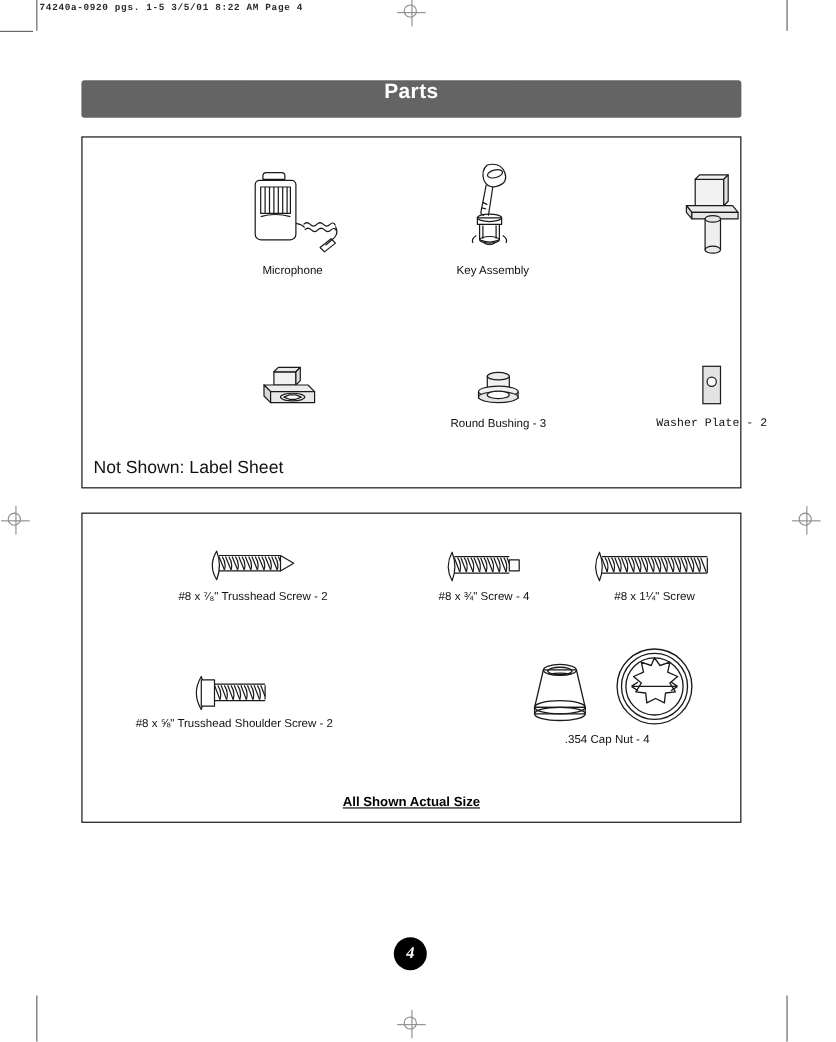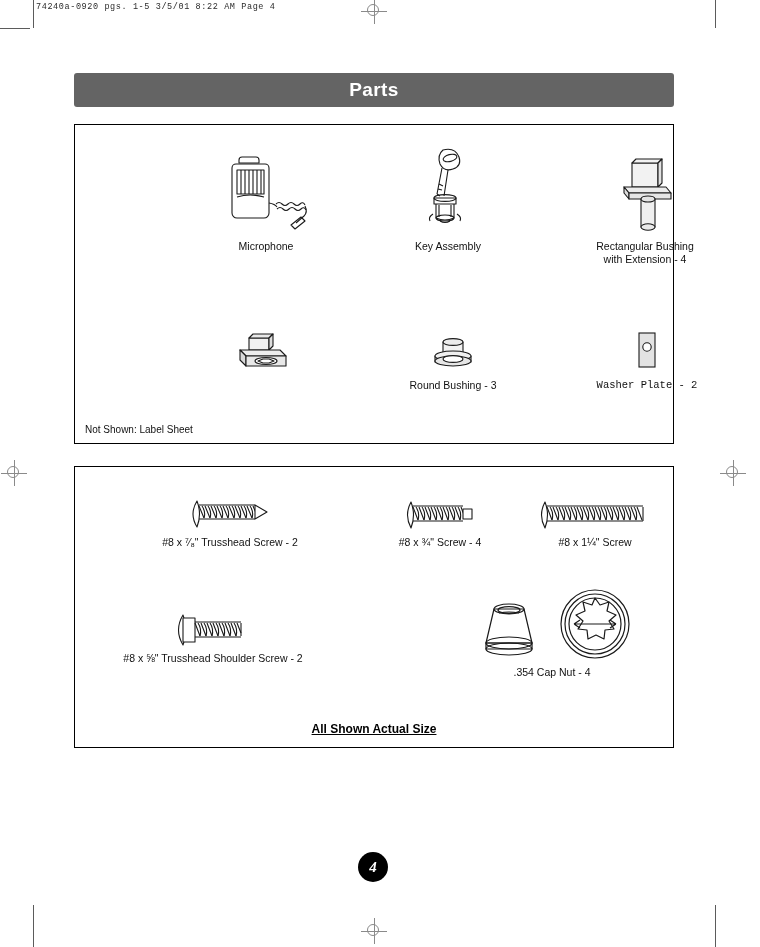--- a/index.html
+++ b/index.html
@@ -4,55 +4,55 @@
 <style>
   html,body{margin:0;padding:0;background:#ffffff;}
   body{
     width:760px;height:947px;position:relative;overflow:hidden;
     font-family:"Liberation Sans", sans-serif;color:#000;
   }
   
   .slug{
     position:absolute;left:36px;top:2px;
     font-family:"Liberation Mono", monospace;
-    font-size:8.5px;letter-spacing:.6px;color:#2b2b2b;white-space:nowrap;
+    font-size:8.5px;letter-spacing:.6px;color:#2b2b2b;white-space:nowrap;font-weight:bold;
   }
   .crop-v{position:absolute;width:1px;background:#5b5b5b;}
   .crop-h{position:absolute;height:1px;background:#5b5b5b;}
   .reg{position:absolute;width:26px;height:26px;}
   .reg:before,.reg:after{content:"";position:absolute;background:#8a8a8a;}
   .reg:before{left:13px;top:0;width:1px;height:26px;}
   .reg:after{top:13px;left:0;height:1px;width:26px;}
   .reg span{
     position:absolute;left:6px;top:6px;width:12px;height:12px;
     border:1px solid #8a8a8a;border-radius:50%;box-sizing:border-box;
   }
   
   .title-bar{
     position:absolute;left:74px;top:73px;width:600px;height:34px;
     background:#646464;border-radius:3px;
-    display:flex;align-items:center;justify-content:center;
+    display:flex;align-items:flex-start;justify-content:center;
   }
   .title-bar h1{
     margin:0;font-size:19px;font-weight:bold;color:#fff;letter-spacing:.4px;
   }
   
   .panel{
     position:absolute;box-sizing:border-box;
     border:1px solid #000;background:#fff;
   }
   #panel-parts{left:74px;top:124px;width:600px;height:320px;}
   #panel-fasteners{left:74px;top:466px;width:600px;height:282px;}
   .cell{position:absolute;text-align:center;}
   .art{display:flex;align-items:flex-end;justify-content:center;}
   .cap{
     font-size:10.5px;line-height:13px;color:#111;margin-top:5px;white-space:pre-line;
   }
   .note{
-    position:absolute;left:10px;bottom:8px;font-size:10px;color:#111;
+    position:absolute;left:10px;bottom:8px;font-size:16px;color:#111;
   }
   .actual-size{
     position:absolute;left:0;right:0;bottom:11px;text-align:center;
     font-size:12px;font-weight:bold;color:#000;text-decoration:underline;
   }
   
   .pagenum{
     position:absolute;left:358px;top:852px;width:30px;height:30px;
     border-radius:50%;background:#000;color:#fff;
     display:flex;align-items:center;justify-content:center;
@@ -141,22 +141,20 @@
           <path d="M50 14 l4 -4 v24 l-4 4 z" fill="#e2e2e2"></path>
           <path d="M16 38 h42 l5 6 h-42 z" fill="#ececec"></path>
           <path d="M16 38 v6 l5 6 v-6 z" fill="#dcdcdc"></path>
           <path d="M21 44 h42 v6 h-42 z" fill="#e6e6e6"></path>
           <path d="M33 50 h14 v28 h-14 z" fill="#efefef"></path>
           <ellipse cx="40" cy="78" rx="7" ry="3.2" fill="#e9e9e9"></ellipse>
           <ellipse cx="40" cy="50" rx="7" ry="3" fill="#e4e4e4"></ellipse>
         </g>
       </svg>
     </div>
-    <div class="cap">Rectangular Bushing
-with Extension - 4</div>
   </div>
 
   <div class="cell" style="left:110px;top:205px;width:150px;">
     <div class="art" style="height:44px;">
       <svg width="66" height="44" viewBox="0 0 66 44">
         <g fill="#f1f1f1" stroke="#1a1a1a" stroke-width="1.1" stroke-linejoin="round">
           <path d="M22 8 h20 v12 h-20 z"></path>
           <path d="M22 8 l4 -4 h20 l-4 4 z" fill="#e9e9e9"></path>
           <path d="M42 8 l4 -4 v12 l-4 4 z" fill="#dedede"></path>
           <path d="M13 20 h40 l6 6 h-40 z" fill="#ededed"></path>

